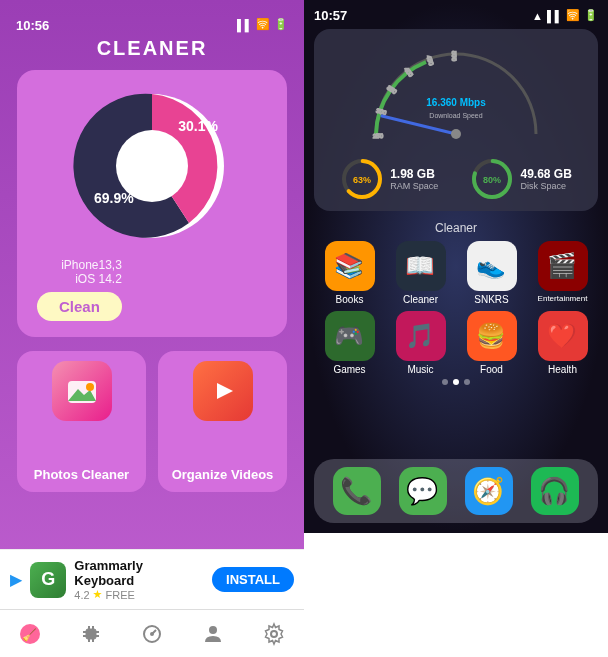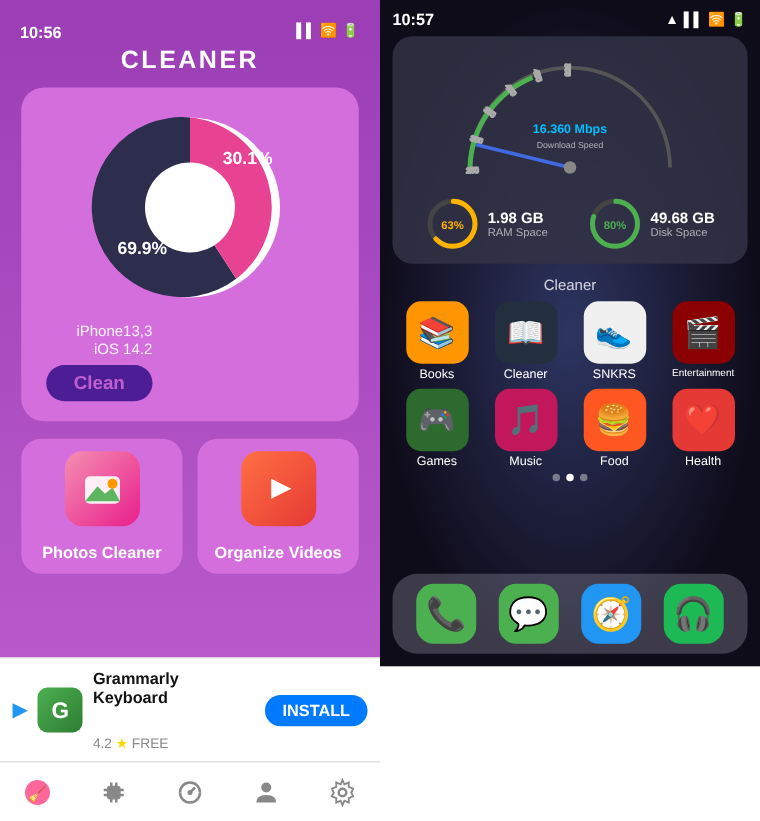--- a/index.html
+++ b/index.html
@@ -124,42 +124,42 @@
       gap: 6px;
     }
 
     .device-info {
       color: rgba(255,255,255,0.9);
       font-size: 12px;
       text-align: right;
     }
 
     .clean-btn {
-      background: #4c1d95;
+      background: #fef9c3;
       color: #c060d0;
       border: none;
       border-radius: 20px;
       padding: 6px 22px;
       font-size: 15px;
       font-weight: 700;
       cursor: pointer;
     }
 
     
     .feature-tiles {
       display: flex;
       gap: 12px;
       width: 270px;
     }
 
     .tile {
       flex: 1;
       border-radius: 16px;
       background: #d46edd;
-      height: 108px;
+      height: 141px;
       display: flex;
       flex-direction: column;
       align-items: center;
       justify-content: flex-end;
       padding-bottom: 10px;
       cursor: pointer;
       position: relative;
       overflow: hidden;
     }
 
@@ -233,21 +233,20 @@
       font-weight: 600;
       color: #111;
     }
 
     .ad-meta {
       font-size: 11px;
       color: #888;
       display: flex;
       align-items: center;
       gap: 3px;
-      margin-top: 23px;
     }
 
     .star {
       color: #FFD700;
     }
 
     .install-btn {
       background: #007AFF;
       color: white;
       border: none;

